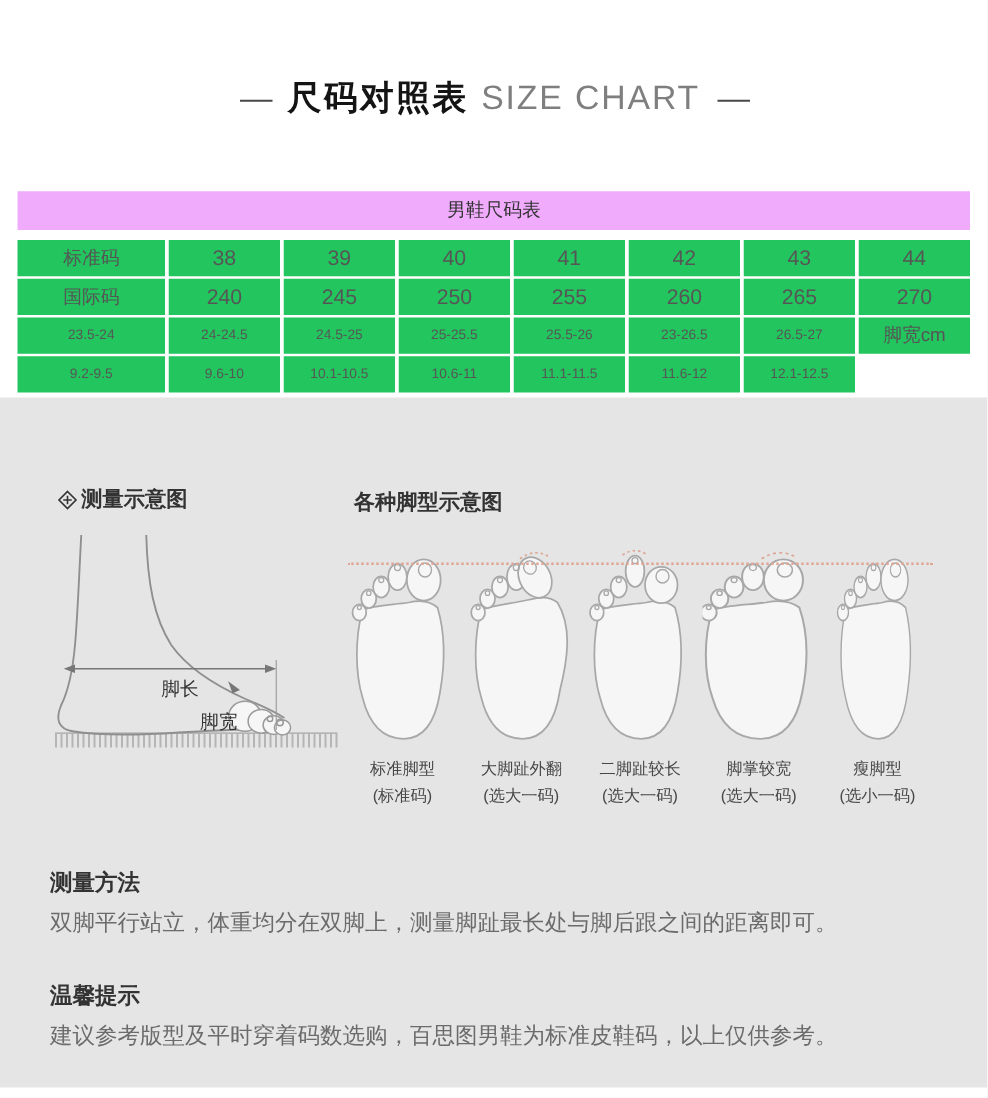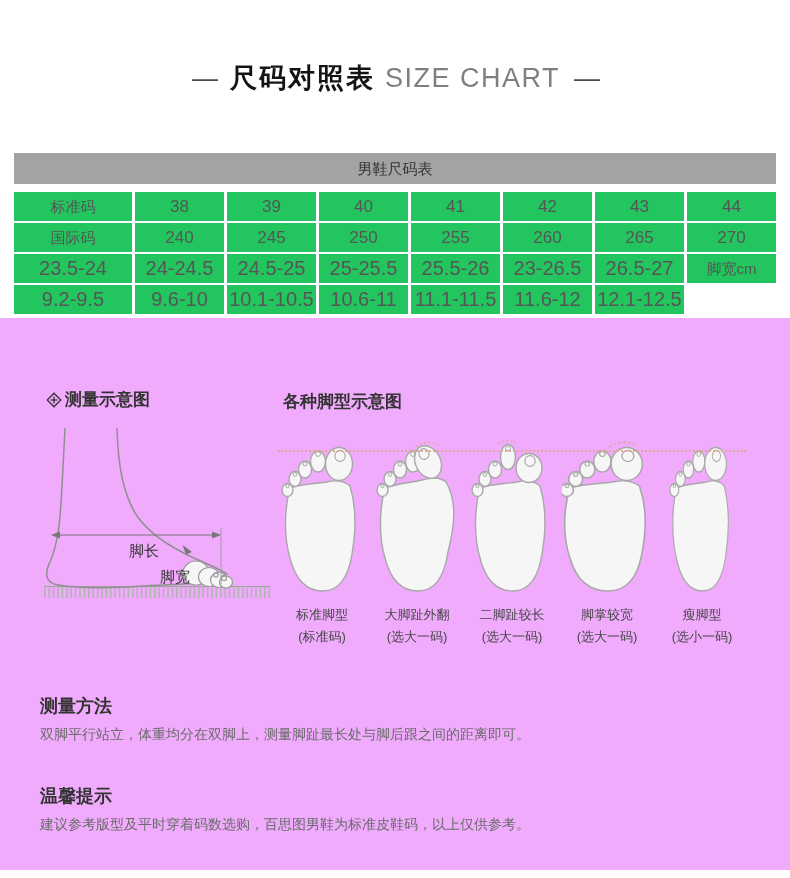--- a/index.html
+++ b/index.html
@@ -9,31 +9,31 @@
 
   
   .title { position:absolute; top:60px; left:0; width:790px; text-align:center;
            display:flex; justify-content:center; align-items:center; gap:14px; }
   .title .dash { font-size:26px; color:#4a4a4a; font-weight:400; letter-spacing:-2px; }
   .title .cn   { font-size:27px; color:#141414; font-weight:700; letter-spacing:2px; }
   .title .en   { font-size:27px; color:#7f7f7f; font-weight:400; letter-spacing:1.5px; margin-left:-4px; }
 
   
   .table-wrap { position:absolute; top:153px; left:14px; width:762px; }
-  .table-caption { height:31px; line-height:31px; background:#a3a3a3; text-align:center;
+  .table-caption { height:31px; line-height:31px; background:#f0abfc; text-align:center;
                    font-size:15px; color:#333; }
   .table-grid { margin-top:8px; display:grid; grid-template-columns:118px repeat(7,1fr);
                 gap:2px 3px; }
   .cell { background:#22c55e; height:29px; line-height:29px; text-align:center;
           font-size:17px; color:#565656; white-space:nowrap; }
   .cell.rlabel { font-size:15px; color:#555; }
-  .cell.small  { font-size:20px; }
-
-  
-  .panel { position:absolute; top:318px; left:0; width:790px; height:552px; background:#f0abfc;text-decoration:underline; }
+  .cell.small  { font-size:11px; }
+
+  
+  .panel { position:absolute; top:318px; left:0; width:790px; height:552px; background:#e5e5e5;text-decoration:underline; }
 
   .section-heading { position:absolute; font-size:17px; font-weight:700; color:#333;
                      display:flex; align-items:center; gap:3px; }
   #measure-heading { left:46px; top:70px; }
   #feet-heading    { left:283px; top:72px; }
   .diamond-icon svg { display:block; }
 
   
   .measure-svg { position:absolute; left:38px; top:110px; }
   .measure-svg text { font-size:15px; fill:#333; font-family:"Liberation Sans","DejaVu Sans",sans-serif; }
@@ -47,21 +47,21 @@
   .foot-svg .naildot { fill:none; stroke:#a8a8a8; stroke-width:1; }
   .foot-svg .arc { fill:none; stroke:#dca function392; stroke-width:1.3; }
   .foot-svg .arc { fill:none; stroke:#dda593; stroke-width:1.3; stroke-dasharray:2 2.4; }
   .foot-label { margin-top:12px; text-align:center; font-size:13px; color:#474747; line-height:22px; white-space:nowrap; }
 
   .dotted-line { position:absolute; left:278px; top:132px; width:468px; height:0;
                  border-top:2px dotted #e0a792; z-index:5; }
 
   
   .block-heading { position:absolute; left:40px; font-size:18px; font-weight:700; color:#333; }
-  .block-body    { position:absolute; left:40px; width:720px; font-size:14px; color:#6b6b6b; }
+  .block-body    { position:absolute; left:40px; width:720px; font-size:18px; color:#6b6b6b; }
   #method-heading { top:376px; }
   #method-body    { top:408px; }
   #tips-heading   { top:466px; }
   #tips-body      { top:498px; }
 </style>
 </head>
 <body>
 
 <div class="page">
 

